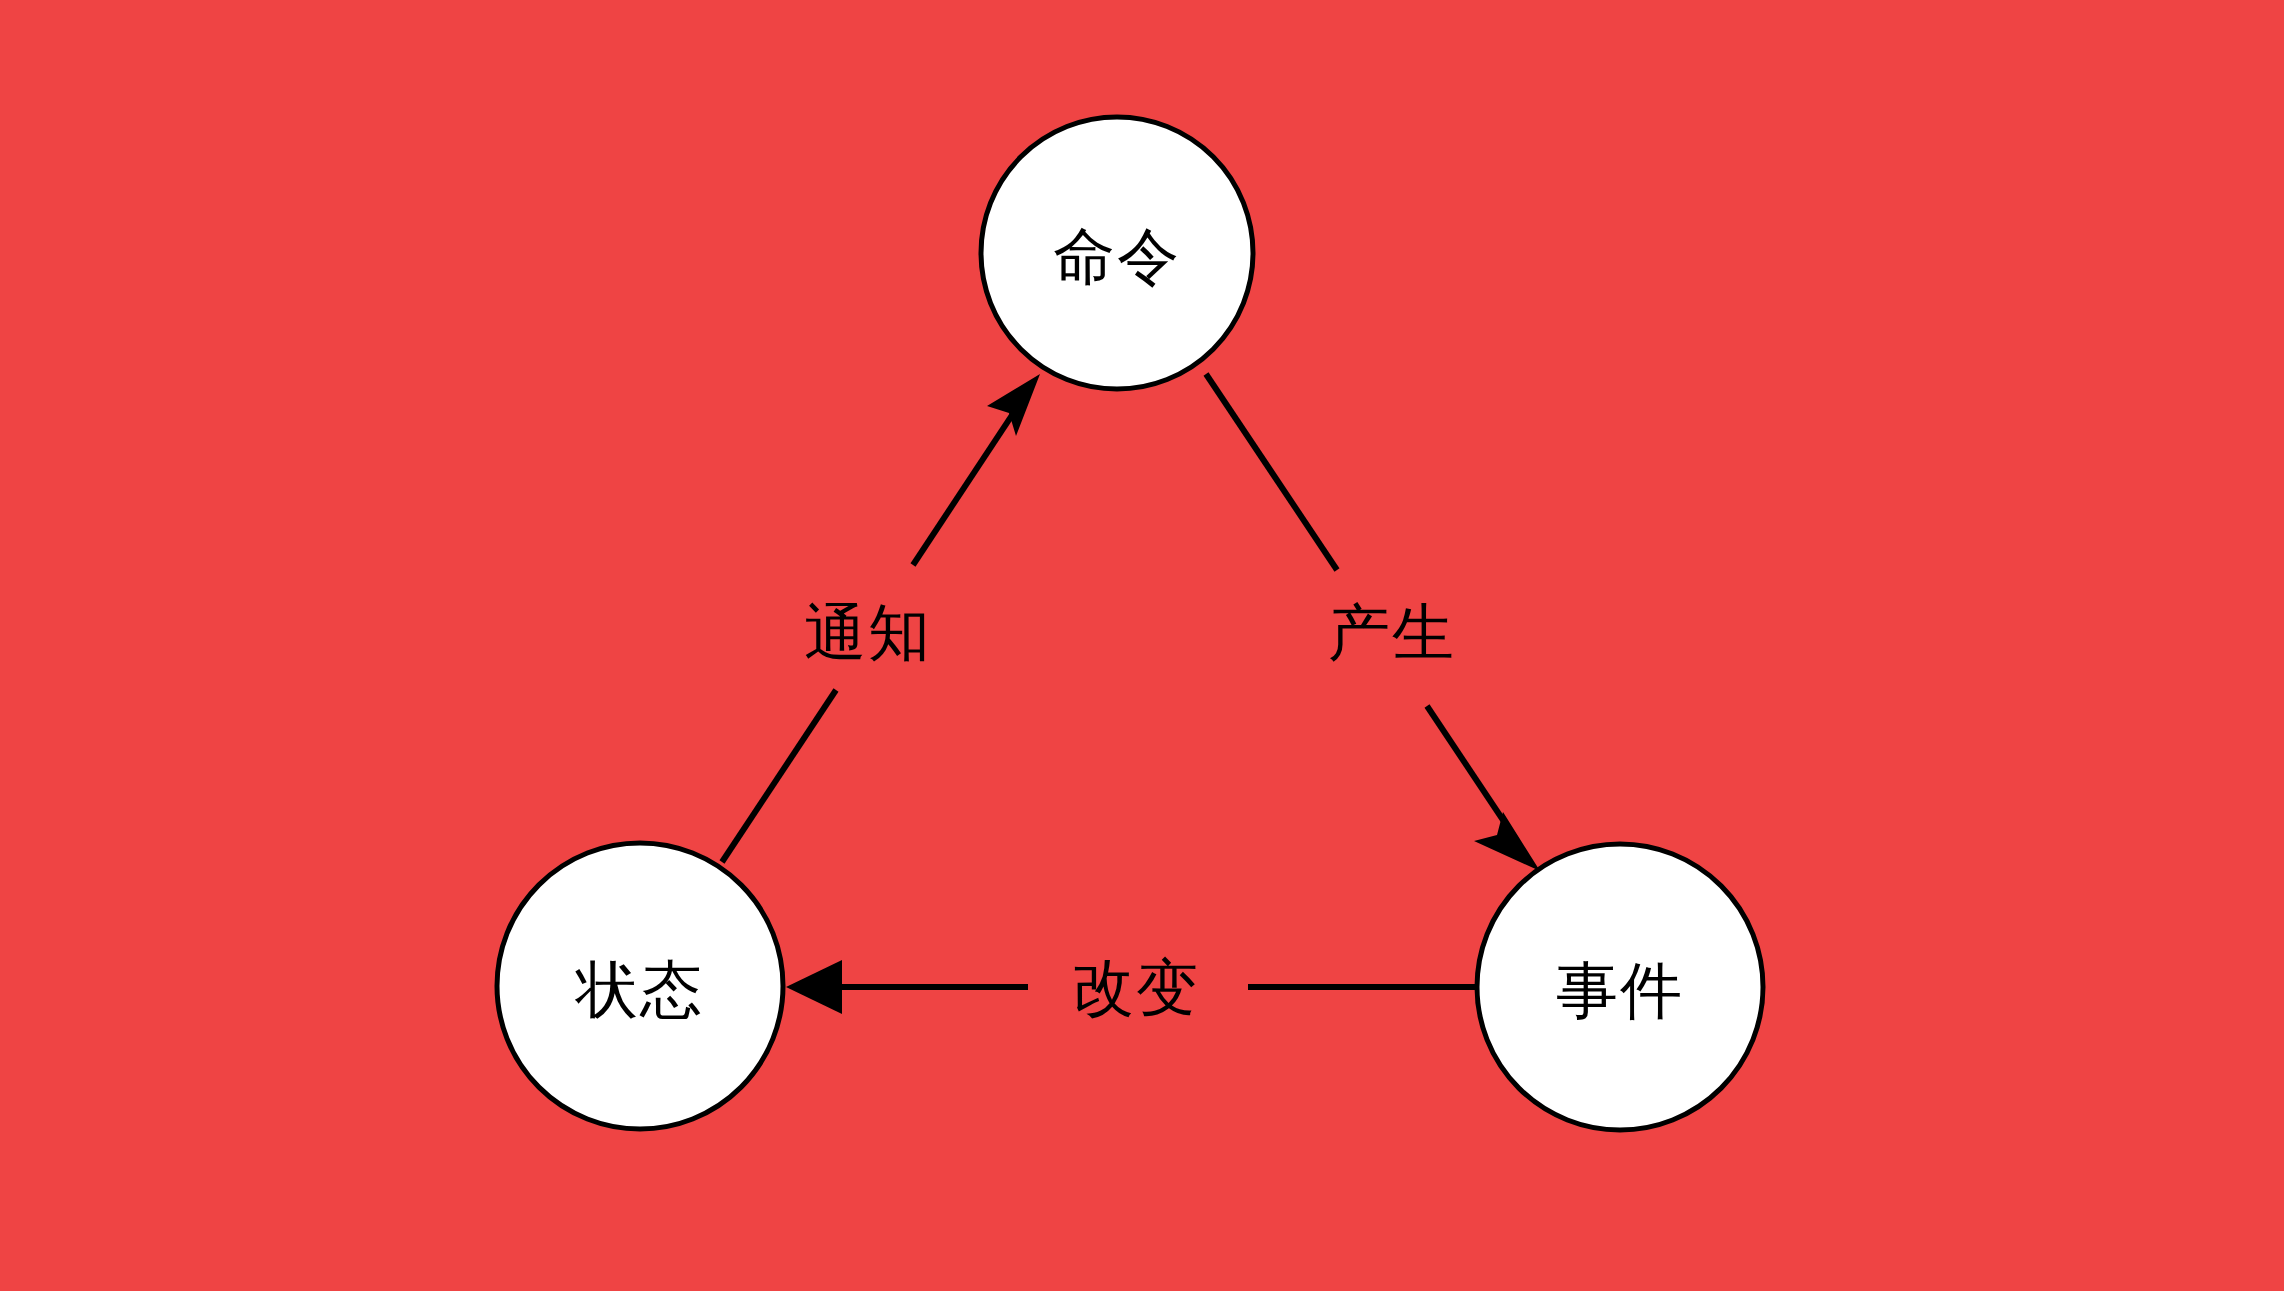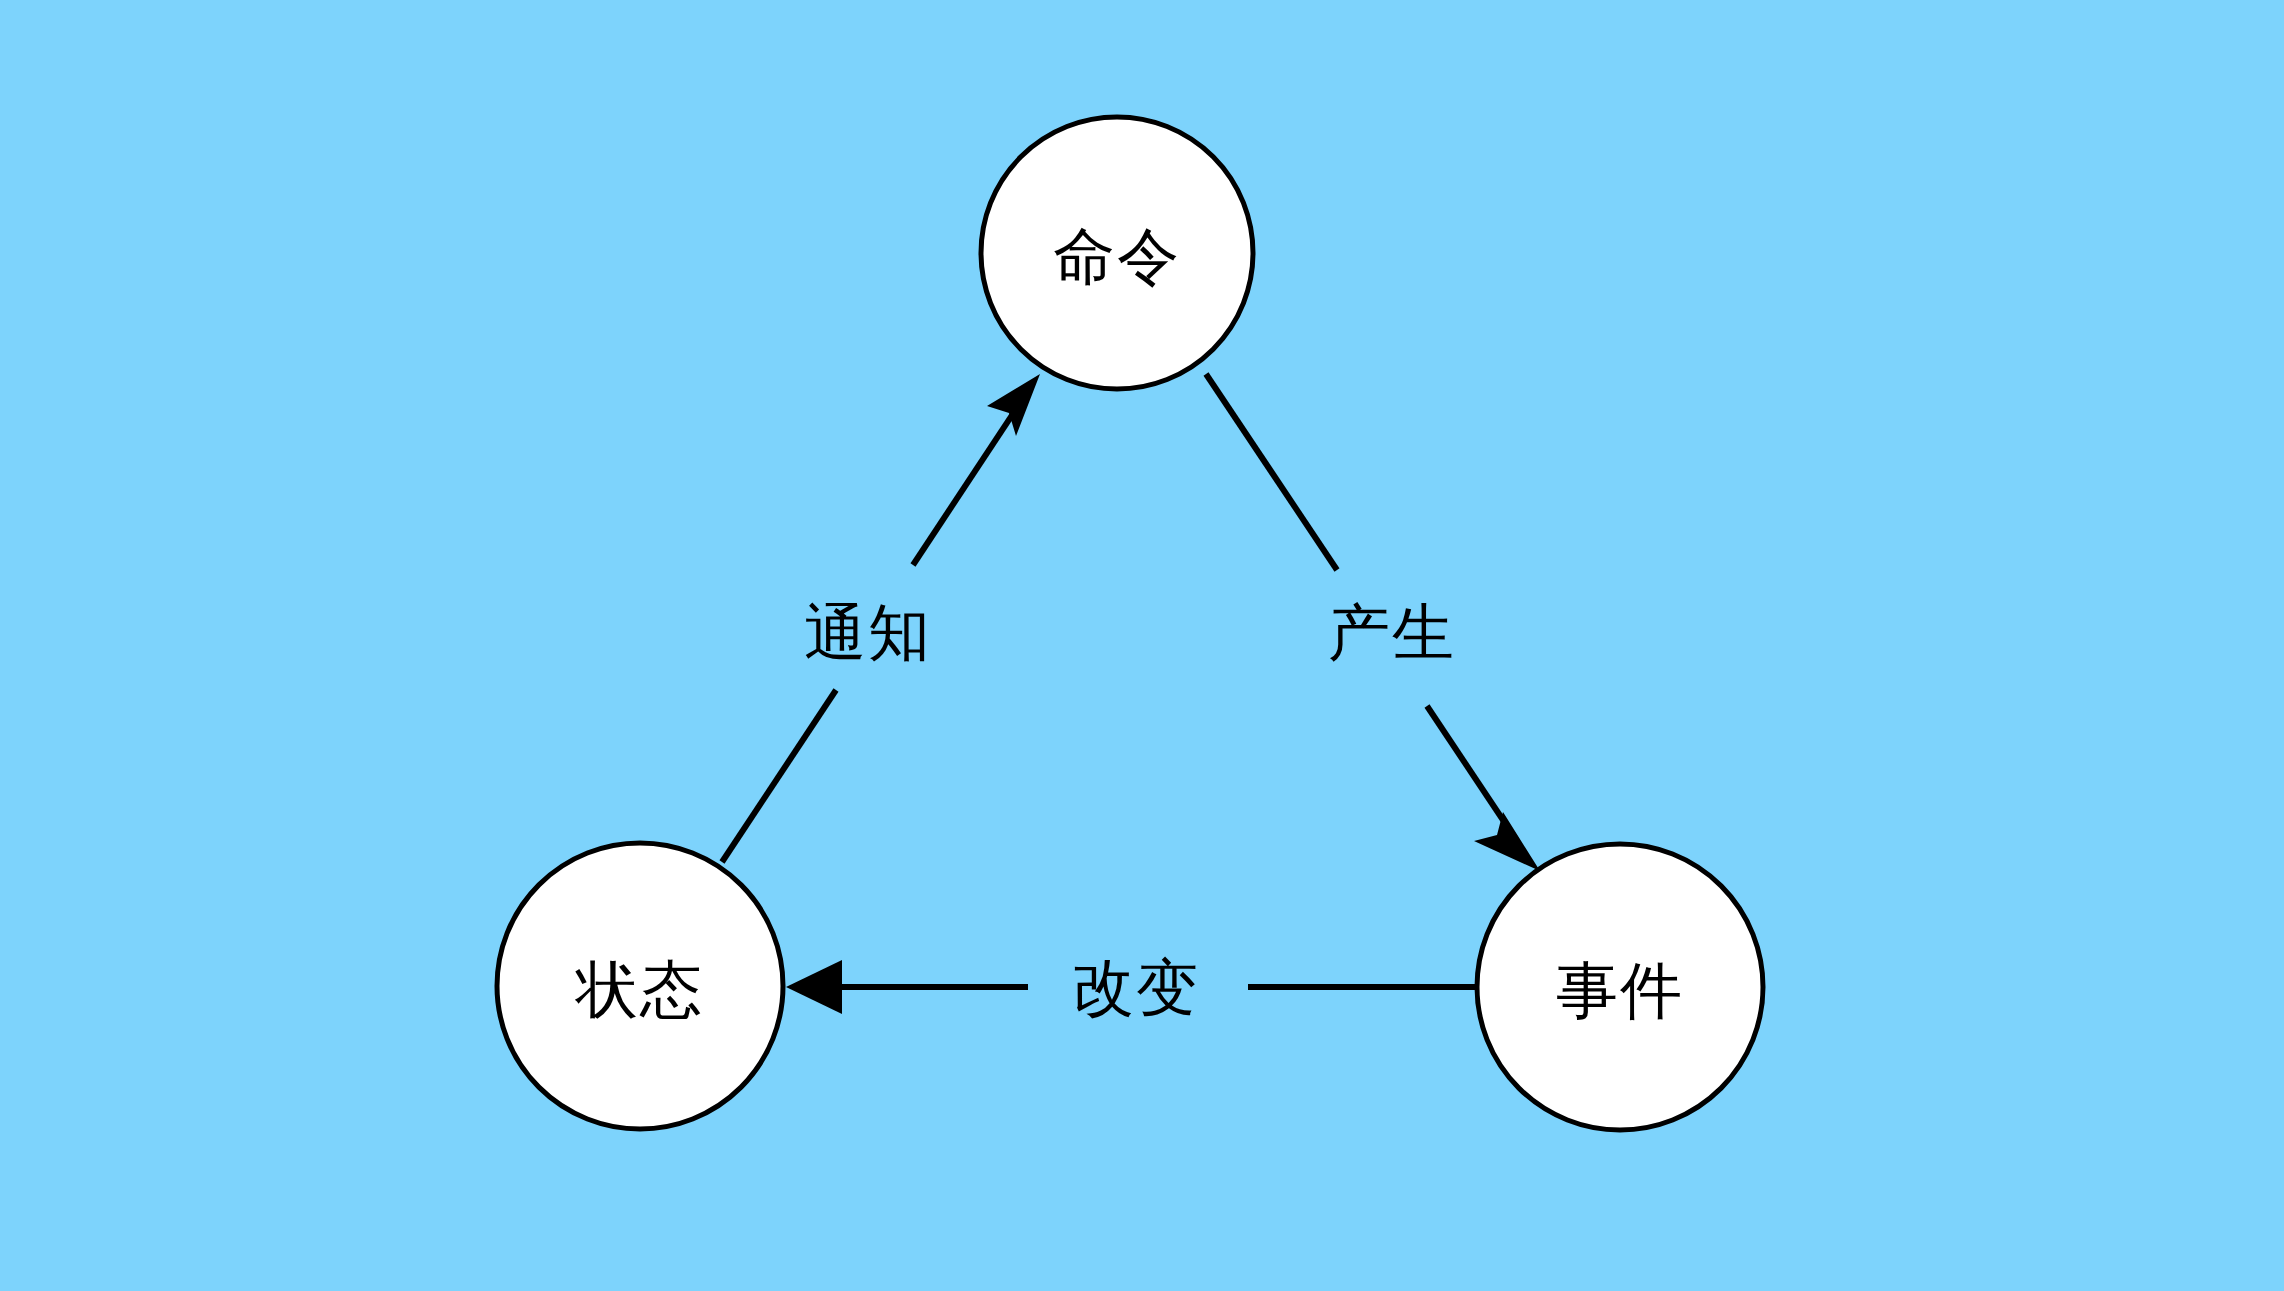--- a/index.html
+++ b/index.html
@@ -11,21 +11,21 @@
   body {
     width: 2284px;
     height: 1291px;
     overflow: hidden;
     font-family: "DejaVu Sans", "Liberation Sans", sans-serif;
   }
   #diagram-root {
     position: relative;
     width: 2284px;
     height: 1291px;
-    background: #7dd3fc;
+    background: #ef4444;
   }
   #diagram-svg {
     position: absolute;
     top: 0;
     left: 0;
     width: 2284px;
     height: 1291px;
     display: block;
   }
   .node-circle {

